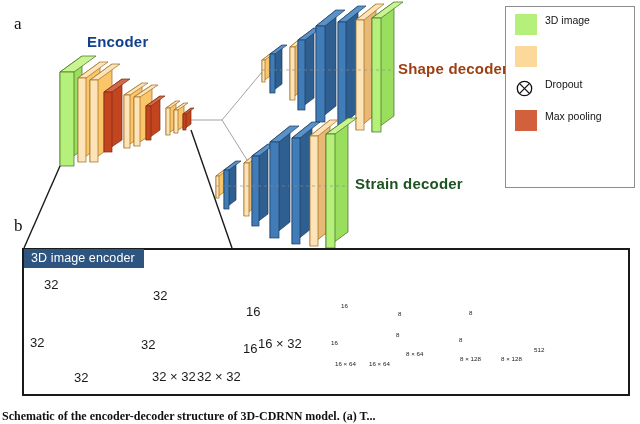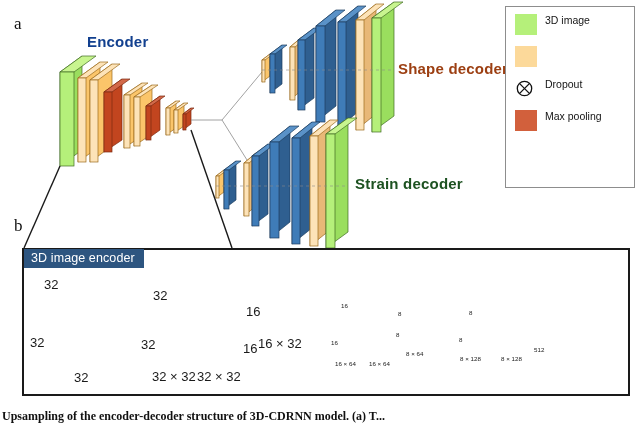--- a/index.html
+++ b/index.html
@@ -367,15 +367,15 @@
       <div class="lg-tx">Dropout</div>
     </div>
 
     <div class="lg-row">
       <div class="lg-sw" style="background:#d2603c;"></div>
       <div class="lg-tx">Max pooling</div>
     </div>
 
   </div>
 
-  <div class="caption">Upsampling of the encoder-decoder structure of 3D-CDRNN model. (a) T...</div>
+  <div class="caption">Schematic of the encoder-decoder structure of 3D-CDRNN model. (a) T...</div>
 
 </div>
 
 </body></html>

